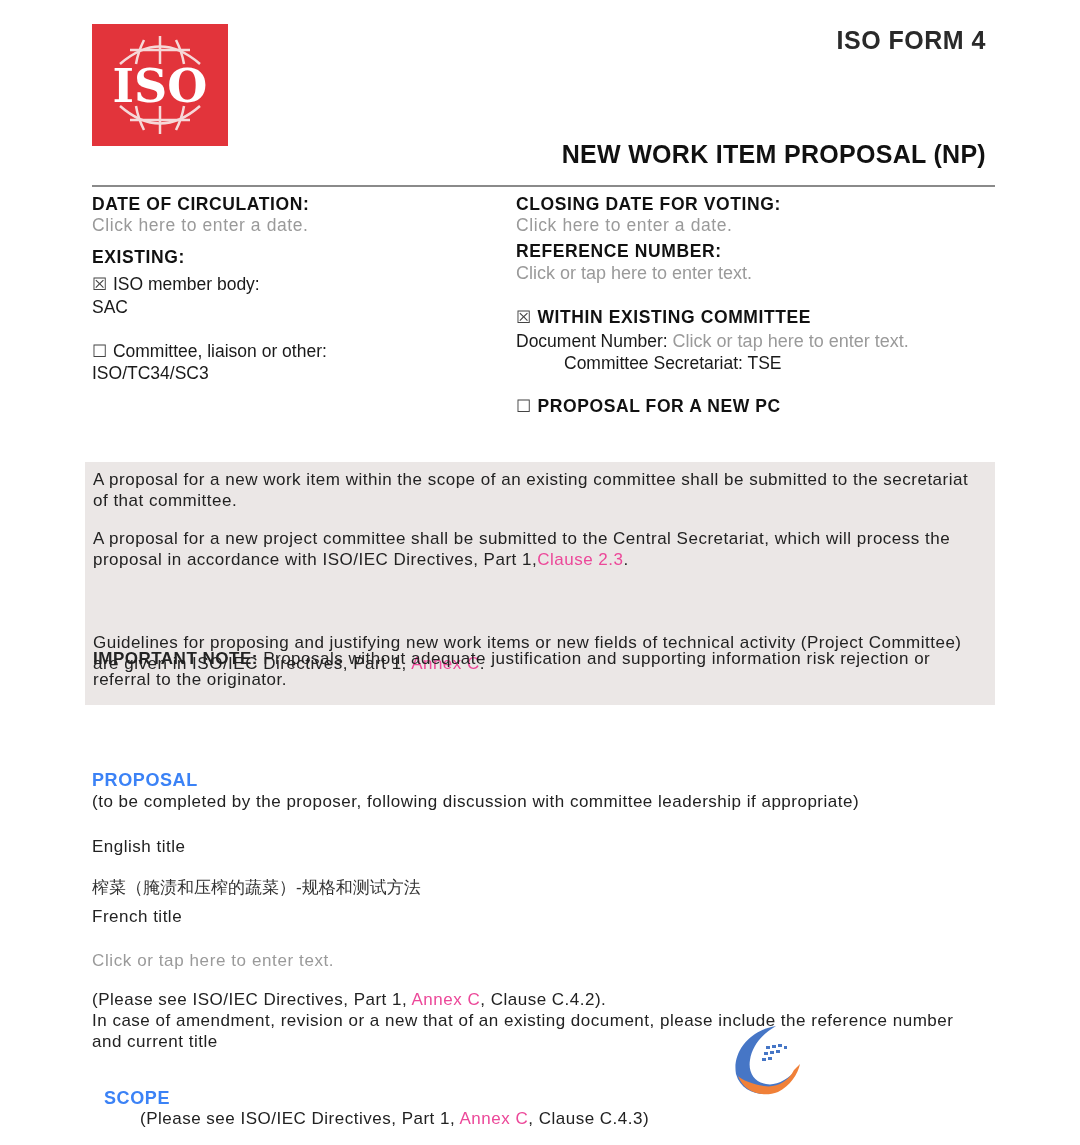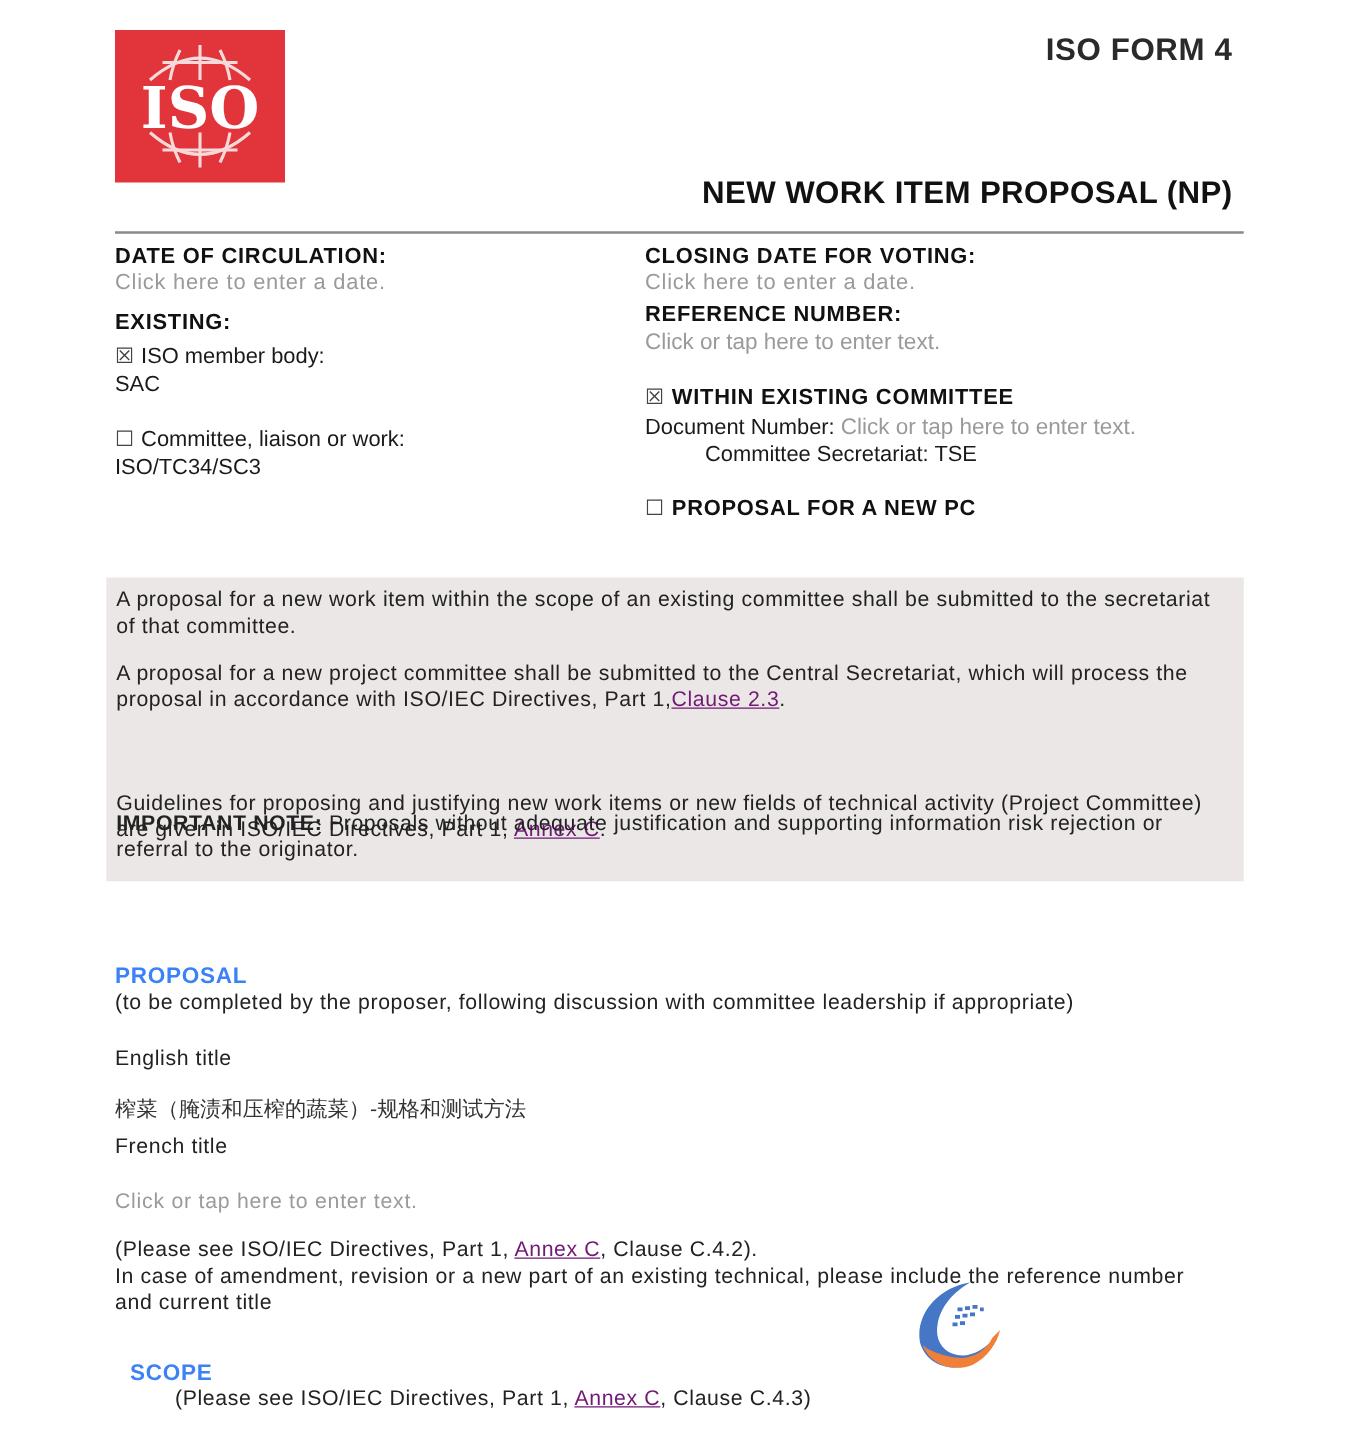--- a/index.html
+++ b/index.html
@@ -46,21 +46,21 @@
       display: inline-block; width: 16px; font-size: 17px; color: #444;
     }
     .graybox {
       left: 85px; top: 462px; width: 910px; height: 243px;
       background: #ebe7e6;
     }
     .para {
       left: 93px; width: 880px;
       font-size: 17px; line-height: 21px; color: #222; letter-spacing: 0.5px;
     }
-    a.lnk { color: #701a75; text-decoration: underline; }
+    a.lnk { color: #ec4899; }
     .sec-head {
       font-size: 18px; font-weight: bold; color: #3b82f6; letter-spacing: 0.6px;
     }
     .body-line {
       font-size: 17px; line-height: 21px; color: #222; letter-spacing: 0.5px;
     }
     .cjk {
       font-family: "DejaVu Serif", serif; font-size: 17px; color: #333;
     }
     .watermark { left: 728px; top: 1022px; opacity: 0.95; }
@@ -96,21 +96,21 @@
 <div class="abs label" style="left:92px; top:247px;">EXISTING:</div>
 
 <div class="abs txt" style="left:92px; top:274px;">
   <span class="chk">☒</span>
   <span>ISO member body:</span>
 </div>
 <div class="abs txt" style="left:92px; top:297px;">SAC</div>
 
 <div class="abs txt" style="left:92px; top:341px;">
   <span class="chk">☐</span>
-  <span>Committee, liaison or work:</span>
+  <span>Committee, liaison or other:</span>
 </div>
 <div class="abs txt" style="left:92px; top:363px;">ISO/TC34/SC3</div>
 
 <div class="abs label" style="left:516px; top:194px;">CLOSING DATE FOR VOTING:</div>
 <div class="abs ph" style="left:516px; top:215px;">Click here to enter a date.</div>
 
 <div class="abs label" style="left:516px; top:241px;">REFERENCE NUMBER:</div>
 <div class="abs ph2" style="left:516px; top:263px;">Click or tap here to enter text.</div>
 
 <div class="abs label" style="left:516px; top:307px;">
@@ -147,21 +147,21 @@
 <div class="abs body-line" style="left:92px; top:791px;">(to be completed by the proposer, following discussion with committee leadership if appropriate)</div>
 
 <div class="abs body-line" style="left:92px; top:836px;">English title</div>
 <div class="abs cjk" style="left:92px; top:876px;">榨菜（腌渍和压榨的蔬菜）-规格和测试方法</div>
 <div class="abs body-line" style="left:92px; top:906px;">French title</div>
 <div class="abs ph" style="left:92px; top:951px; font-size:17px;">Click or tap here to enter text.</div>
 
 <div class="abs body-line" style="left:92px; top:989px; width:880px;">
   <span>(Please see  ISO/IEC Directives, Part 1, </span><a class="lnk">Annex C</a><span>, Clause C.4.2).</span>
 </div>
-<div class="abs body-line" style="left:92px; top:1010px; width:880px;">In case of amendment, revision or a new part of an existing technical, please include the reference number and current title</div>
+<div class="abs body-line" style="left:92px; top:1010px; width:880px;">In case of amendment, revision or a new that of an existing document, please include the reference number and current title</div>
 
 <div class="abs sec-head" style="left:92px; top:1088px;margin-left:12px;">SCOPE</div>
 <div class="abs body-line" style="left:92px; top:1108px;margin-left:48px;">
   <span>(Please see  ISO/IEC Directives, Part 1, </span><a class="lnk">Annex C</a><span>, Clause C.4.3)</span>
 </div>
 
 <div class="abs watermark">
   <svg width="76" height="76" viewBox="0 0 76 76">
     <path d="M48 4 C22 8 4 30 8 52 C12 66 24 72 36 72 C50 72 62 62 70 46 C60 58 48 64 38 62 C26 60 20 50 22 38 C24 24 34 12 48 4 Z" fill="#3d6fc4"></path>
     <path d="M10 54 C16 70 34 76 50 70 C62 64 70 52 72 42 L66 48 C60 60 48 66 36 64 C24 62 14 58 10 54 Z" fill="#f07a2e"></path>

